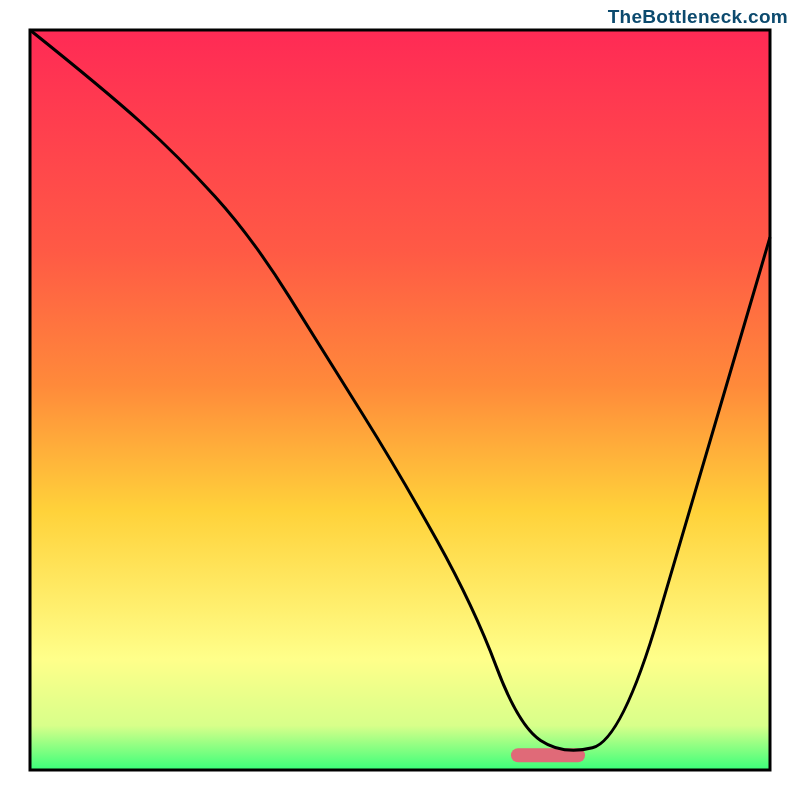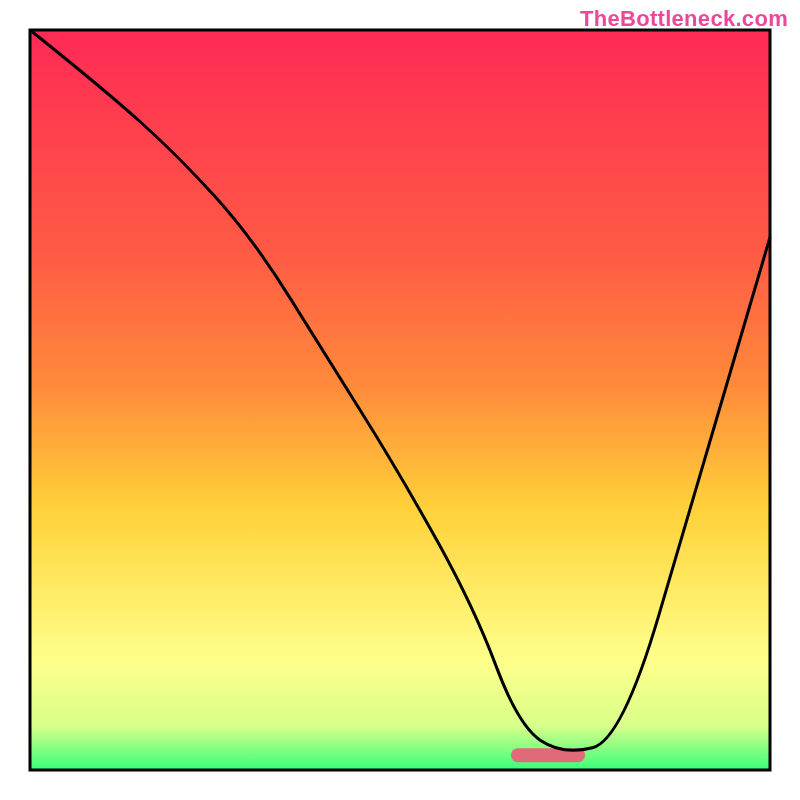--- a/index.html
+++ b/index.html
@@ -1,17 +1,17 @@
 <!DOCTYPE html>
 <html><head>
 <meta charset="utf-8">
 <style>
 body { margin: 0; padding: 0; background: #fff; }
 .container { width: 800px; height: 800px; position: relative; }
-.watermark { position: absolute; top: 6px; right: 12px; font-family: Arial, sans-serif; font-size: 22px; font-weight: bold; color: #ec4899; letter-spacing: 0.3px; }
+.watermark { position: absolute; top: 6px; right: 12px; font-family: Arial, sans-serif; font-size: 19px; font-weight: bold; color: #0c4a6e; letter-spacing: 0.3px; }
 svg { display: block; }
 </style>
 </head>
 <body>
 
 <div class="container">
   <div class="watermark">TheBottleneck.com</div>
   <svg id="chart-svg" width="800" height="800" viewBox="0 0 800 800">
       <defs>
         <linearGradient id="bg-grad" x1="0" y1="0" x2="0" y2="1">

